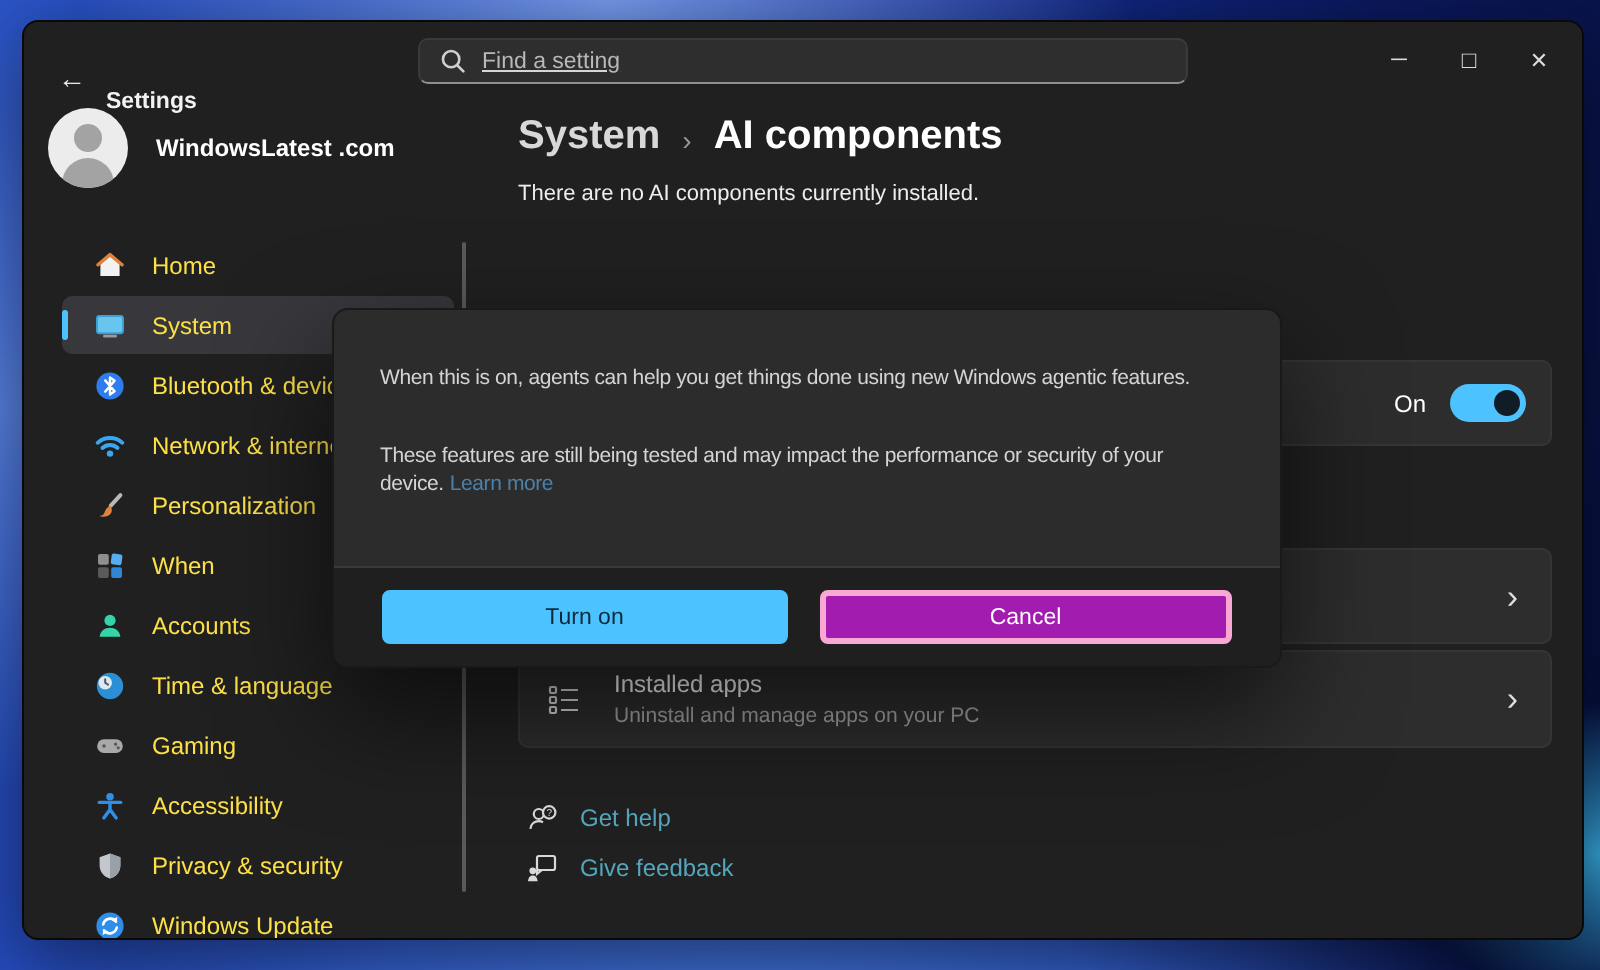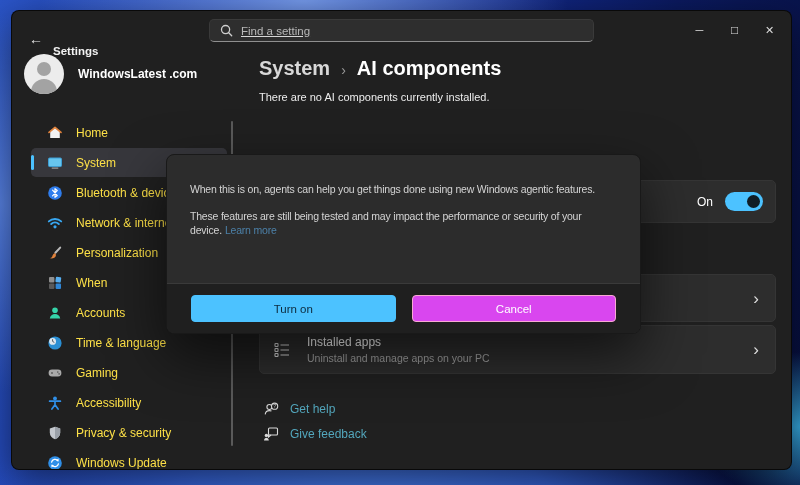--- a/index.html
+++ b/index.html
@@ -79,29 +79,29 @@
   .link-row.feedback { top:413px; }
   .link-label { font-size:12px; color:#53a7bd; }
   
   .dialog { position:absolute; left:154px; top:143px; width:475px; height:180px; z-index:20;
     background:#2c2c2c; border:1px solid #191919; border-radius:8px; overflow:hidden;
     box-shadow:0 22px 55px rgba(0,0,0,0.6); }
   .dialog-body { padding:16px 23px 0; }
   .dialog-title { font-size:15.5px; font-weight:700; color:#ffffff; }
   .dialog-p { font-size:10.5px; line-height:14.5px; color:#d4d4d4; letter-spacing:-0.2px; }
   .dialog-p.p1 { margin-top:11px; }
-  .dialog-p.p2 { margin-top:12px; }
+  .dialog-p.p2 { margin-top:24px; }
   .learn-more { color:#4c80a8; margin-left:3px; }
   .dialog-footer { position:absolute; left:0; right:0; bottom:0; height:50px;
     background:#1f1f1f; border-top:1px solid #3a3a3a;
     display:flex; align-items:center; padding:0 24px; gap:16px; }
   .btn { flex:1; height:27px; border-radius:4px; display:flex; align-items:center; justify-content:center;
     font-size:11.5px; font-family:inherit; }
   .btn-primary { background:#4CC2FF; border:1px solid #4CC2FF; color:#0c2a3c; font-weight:400; }
-  .btn-secondary { background:#d946ef; border:1px solid #f9a8d4; color:#ffffff; }
+  .btn-secondary { background:#a21caf; border:3px solid #f9a8d4; color:#ffffff; }
 </style>
 </head>
 <body>
 
 <div class="window">
 
   <div class="back-btn">
     <span>←</span>
   </div>
   <div class="window-title">Settings</div>

